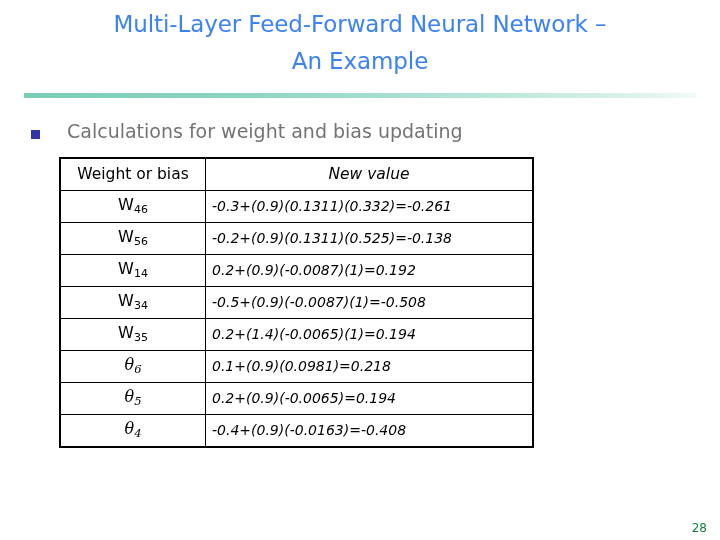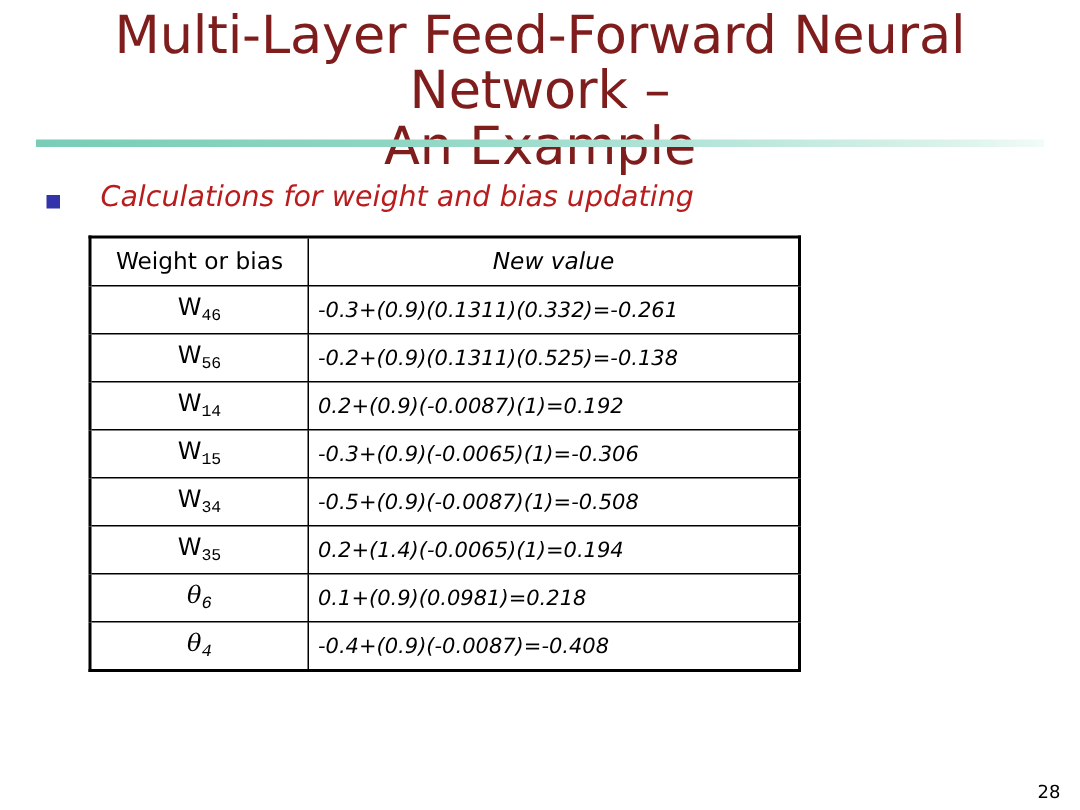--- a/index.html
+++ b/index.html
@@ -16,24 +16,24 @@
     color: #000000;
   }
 
   
   #slide-title {
     position: absolute;
     left: 0;
     top: 6px;
     width: 720px;
     text-align: center;
-    font-size: 35px;
+    font-size: 23px;
     line-height: 37px;
     font-weight: normal;
-    color: #7f1d1d;
+    color: #3b82f6;
     letter-spacing: -0.1px;
     white-space: pre-line;
   }
 
   #title-rule {
     position: absolute;
     left: 24px;
     top: 93px;
     width: 672px;
     height: 5px;
@@ -55,22 +55,21 @@
     width: 9px;
     height: 9px;
     background: #3333aa;
   }
   #bullet-text {
     position: absolute;
     left: 36px;
     top: 0;
     font-size: 19px;
     line-height: 25px;
-    color: #b91c1c;
-    font-style: italic;
+    color: #737373;
   }
 
   
   #calc-table {
     position: absolute;
     left: 59px;
     top: 157px;
     width: 470px;
     border-collapse: collapse;
     table-layout: fixed;
@@ -105,21 +104,20 @@
   }
   #calc-table thead th.c2 { text-align: center; padding-left: 0 !important; }
 
   .sym {
     font-size: 16px;
     white-space: nowrap;
   }
   .sym sub {
     font-size: 11px;
     vertical-align: -0.28em;
-    font-family: Liberation Mono, monospace;
   }
   .sym.theta {
     font-style: italic;
     font-family: "DejaVu Serif", "Liberation Serif", serif;
     font-size: 16px;
   }
   .sym.theta sub {
     font-style: italic;
     font-size: 11.5px;
   }
@@ -127,21 +125,21 @@
     font-size: 14px;
     white-space: nowrap;
   }
 
   
   #page-number {
     position: absolute;
     right: 13px;
     bottom: 5px;
     font-size: 12px;
-    color: #000000;
+    color: #15803d;
   }
 </style>
 </head>
 <body>
 
 <div id="slide-title">Multi-Layer Feed-Forward Neural Network –
 An Example</div>
 
 <div id="title-rule"></div>
 
@@ -164,35 +162,35 @@
       </tr>
       <tr>
         <td class="c1"><span class="sym">W<sub>56</sub></span></td>
         <td class="c2"><span class="val">-0.2+(0.9)(0.1311)(0.525)=-0.138</span></td>
       </tr>
       <tr>
         <td class="c1"><span class="sym">W<sub>14</sub></span></td>
         <td class="c2"><span class="val">0.2+(0.9)(-0.0087)(1)=0.192</span></td>
       </tr>
       <tr>
-        <td class="c1"><span class="sym">W<sub>15</sub></span></td>
-        <td class="c2"><span class="val">-0.3+(0.9)(-0.0065)(1)=-0.306</span></td>
-      </tr>
-      <tr>
         <td class="c1"><span class="sym">W<sub>34</sub></span></td>
         <td class="c2"><span class="val">-0.5+(0.9)(-0.0087)(1)=-0.508</span></td>
       </tr>
       <tr>
         <td class="c1"><span class="sym">W<sub>35</sub></span></td>
         <td class="c2"><span class="val">0.2+(1.4)(-0.0065)(1)=0.194</span></td>
       </tr>
       <tr>
         <td class="c1"><span class="sym theta">θ<sub>6</sub></span></td>
         <td class="c2"><span class="val">0.1+(0.9)(0.0981)=0.218</span></td>
       </tr>
       <tr>
+        <td class="c1"><span class="sym theta">θ<sub>5</sub></span></td>
+        <td class="c2"><span class="val">0.2+(0.9)(-0.0065)=0.194</span></td>
+      </tr>
+      <tr>
         <td class="c1"><span class="sym theta">θ<sub>4</sub></span></td>
-        <td class="c2"><span class="val">-0.4+(0.9)(-0.0087)=-0.408</span></td>
+        <td class="c2"><span class="val">-0.4+(0.9)(-0.0163)=-0.408</span></td>
       </tr>
     </tbody>
 </table>
 
 <div id="page-number">28</div>
 
 </body></html>

